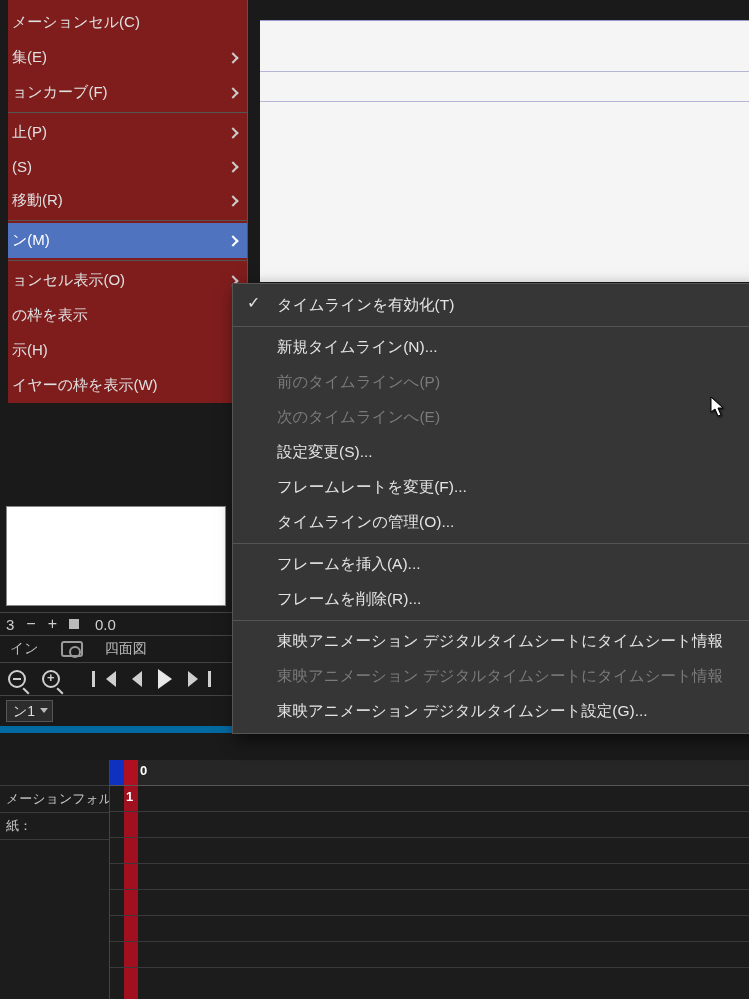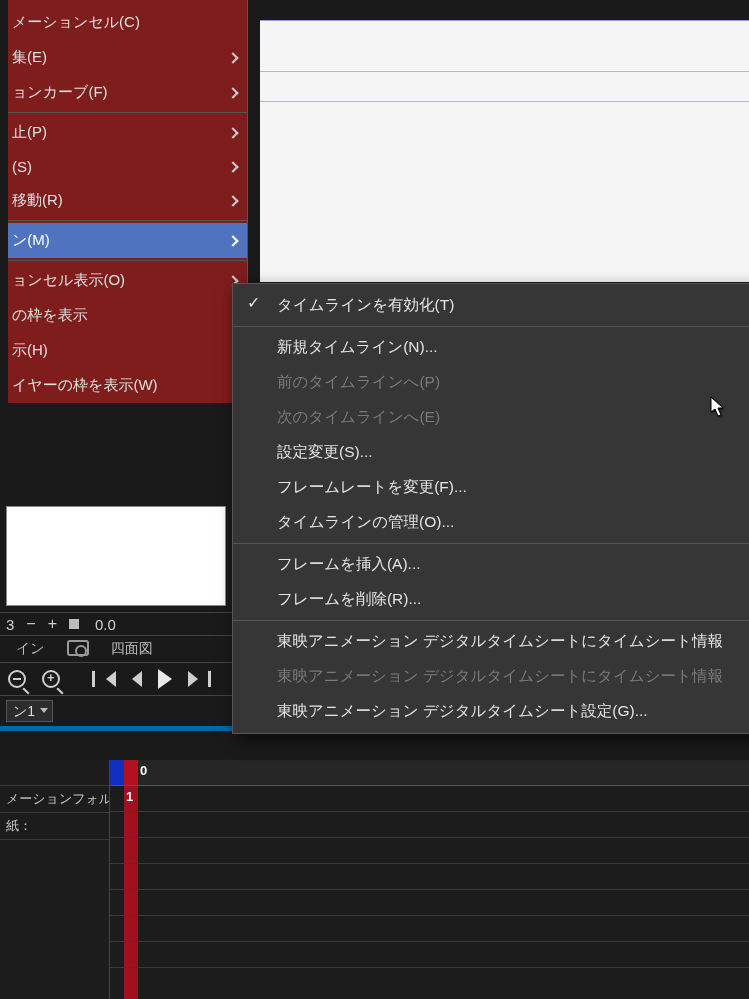--- a/index.html
+++ b/index.html
@@ -81,22 +81,22 @@
     padding: 2px 6px;
     border-top: 1px solid #444;
     border-bottom: 1px solid #444;
   }
   .spin-row .glyph { font-size: 16px; color:#cfcfcf; }
   .spin-row .val { margin-left: 4px; }
   .spin-row .sq { width:10px; height:10px; background:#bbb; display:inline-block; }
 
   
   .camera-row {
-    display:flex; gap:22px;
-    color:#bdbdbd; font-size:14px; padding:4px 16px;
+    display:flex; align-items:center; gap:22px;
+    color:#bdbdbd; font-size:14px; padding:4px 10px;
     border-bottom:1px solid #444;
   }
   .camera-icon {
     width:22px; height:16px; border:2px solid #9a9a9a; border-radius:3px;
     position:relative;
   }
   .camera-icon::before{content:"";position:absolute;left:6px;top:3px;width:8px;height:8px;border:2px solid #9a9a9a;border-radius:50%;}
 
   
   .play-row {
@@ -119,21 +119,21 @@
   .goto-start::before{content:"";position:absolute;left:-14px;top:-8px;width:3px;height:16px;background:#cfcfcf;}
   .step-back{width:0;height:0;border-top:8px solid transparent;border-bottom:8px solid transparent;border-right:10px solid #cfcfcf;}
   .play-btn{width:0;height:0;border-top:10px solid transparent;border-bottom:10px solid transparent;border-left:14px solid #e8e8e8;}
   .step-fwd{width:0;height:0;border-top:8px solid transparent;border-bottom:8px solid transparent;border-left:10px solid #cfcfcf;position:relative;}
   .step-fwd::after{content:"";position:absolute;left:10px;top:-8px;width:3px;height:16px;background:#cfcfcf;}
 
   
   .track-sel {
     display:flex; align-items:center; gap:6px;
     padding:4px 6px;
-    border-bottom:5px solid #0369a1;
+    border-bottom:7px solid #0369a1;
   }
   .track-sel select{
     background:#2c2c2c;color:#ddd;border:1px solid #555;
     font-size:14px;padding:2px 16px 2px 6px;
     appearance:none;
   }
   .sel-wrap{position:relative;display:inline-block;}
   .sel-wrap::after{
     content:"";position:absolute;right:5px;top:8px;
     border-left:4px solid transparent;border-right:4px solid transparent;

